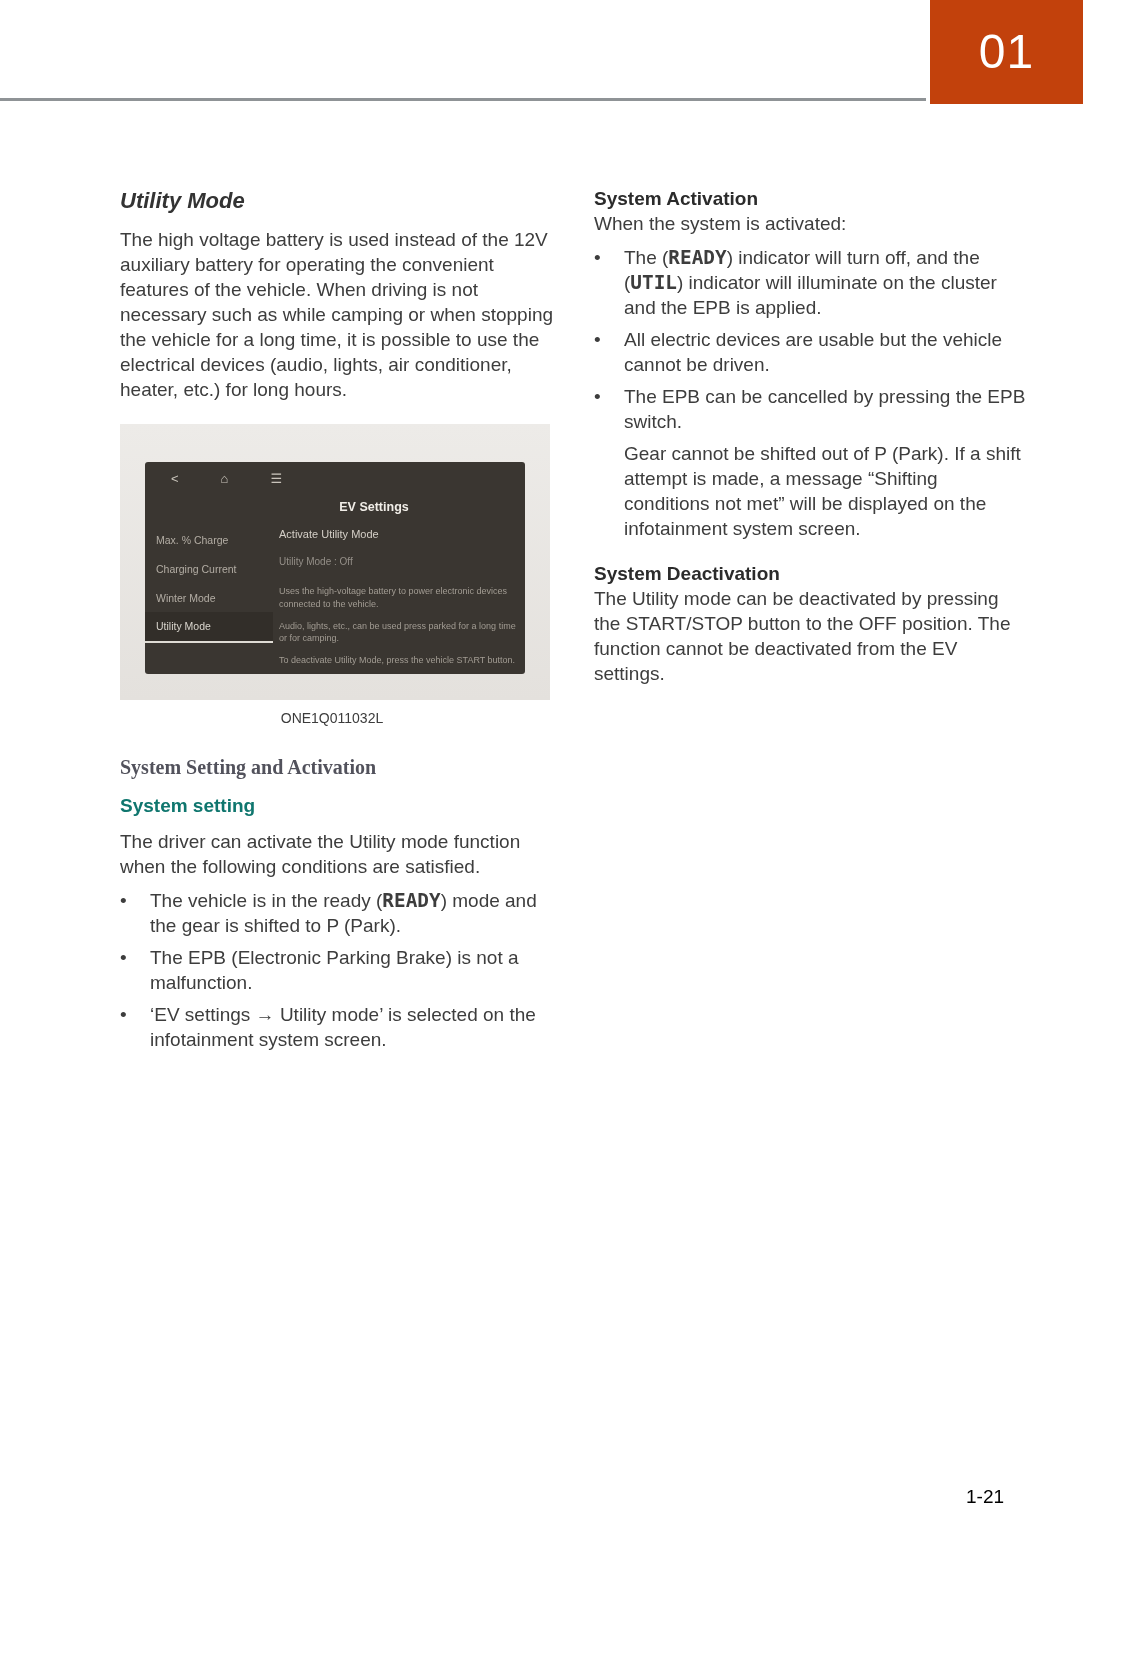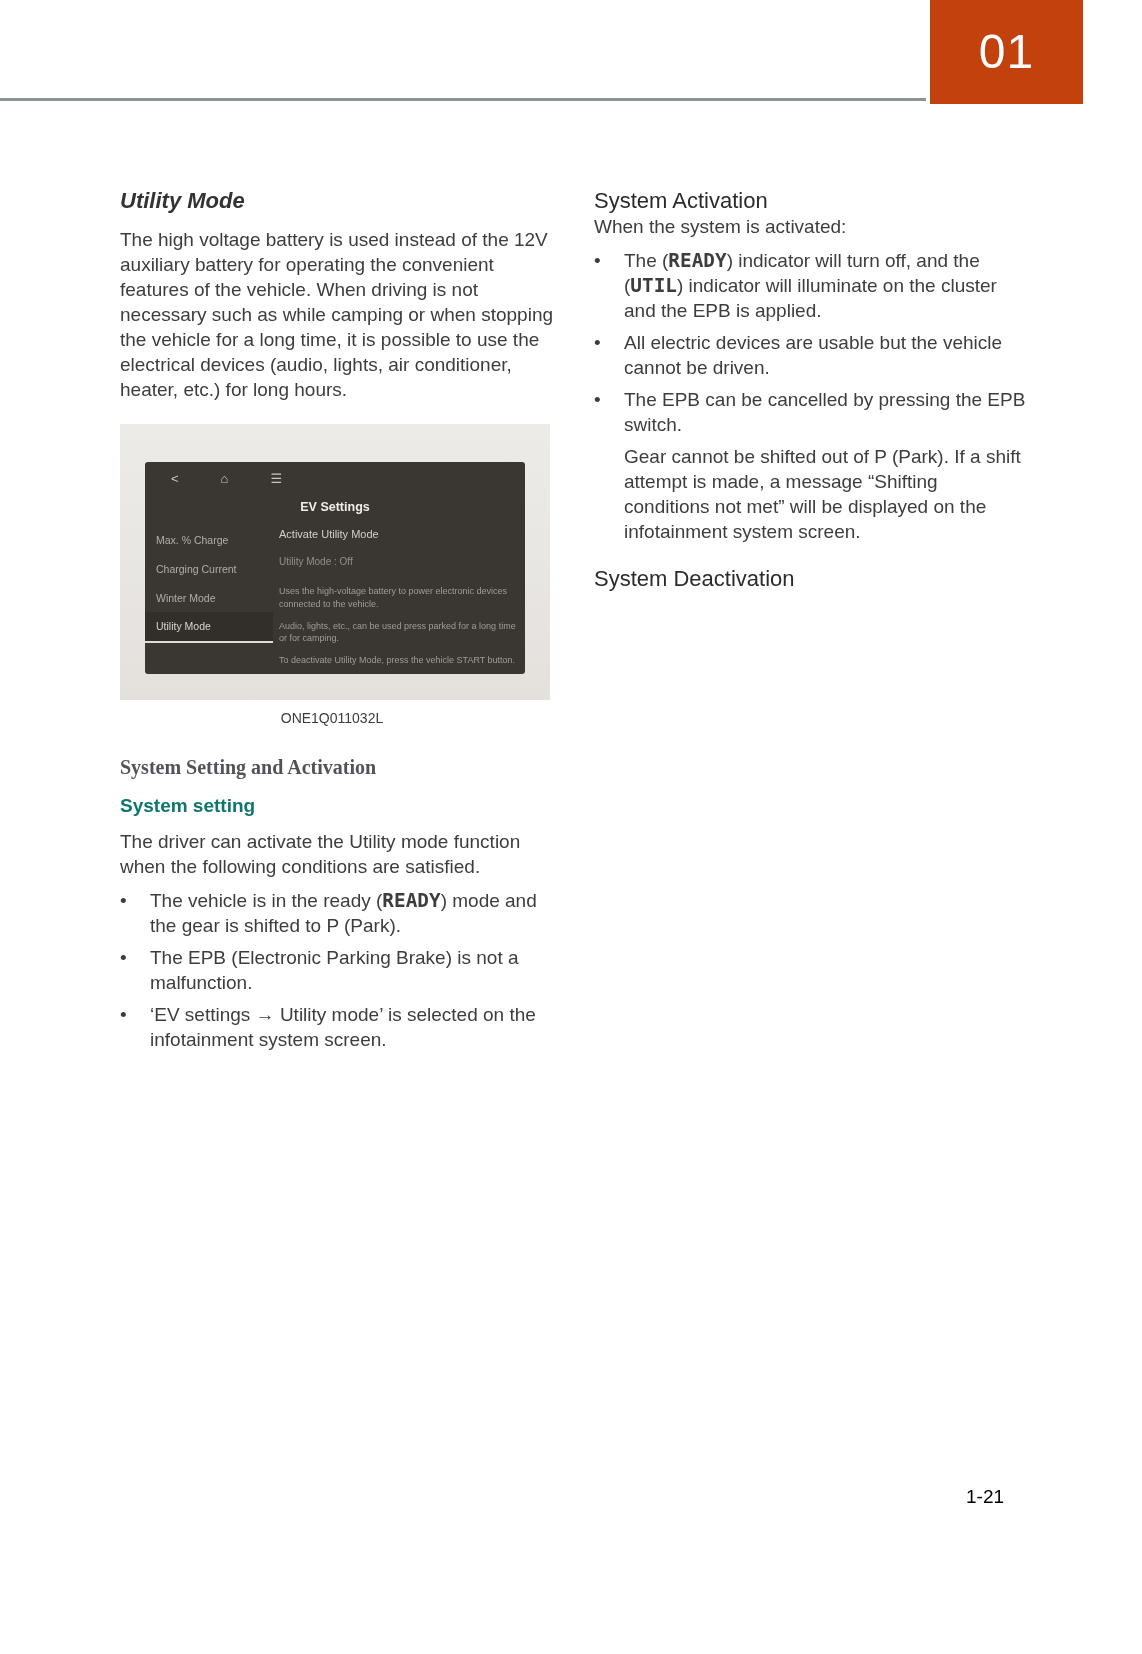--- a/index.html
+++ b/index.html
@@ -29,34 +29,34 @@
   .figure {
     margin:22px 0 0; width:430px; height:276px;
     background:linear-gradient(#edebe8, #e4e1dd);
     display:flex; justify-content:center;
   }
   .screen {
     margin-top:38px; width:380px; height:212px; background:#3a3631;
     border-radius:3px; position:relative; overflow:hidden;
   }
   .screen-topbar { position:absolute; top:10px; left:26px; display:flex; gap:42px; color:#c9c4bb; font-size:13px; line-height:1; }
-  .screen-title { position:absolute; top:33px; left:0; width:100%; text-align:center; color:#f1eee8; font-weight:bold; font-size:12.5px; }
+  .screen-title { position:absolute; top:33px; left:0; width:100%; text-align:center; color:#f1eee8; font-weight:bold; font-size:12.5px;padding-left:39px; }
   .screen-menu { position:absolute; top:64px; left:0; width:128px; }
   .screen-menu-item { padding:8px 6px 8px 11px; font-size:10.5px; color:#b3ada4; line-height:1.2; }
   .screen-menu-item.selected { background:#322e29; border-bottom:2px solid #dfdcd5; color:#d9d5cd; }
   .screen-detail { position:absolute; top:60px; left:134px; width:238px; }
   .detail-title { font-size:11px; color:#d4cfc7; margin:0 0 2px; }
   .detail-status { font-size:10px; color:#948f88; margin:0 0 11px; }
   .detail-line { margin:0 0 10px; font-size:9px; line-height:1.35; color:#a29c93; }
 
   .caption { width:424px; text-align:center; margin-top:6px; font-size:14px; color:#3c3c3c; }
 
   .serif-heading { margin:24px 0 0; font-family:"Liberation Serif", serif; font-size:20px; font-weight:bold; color:#52525c; line-height:1.2; }
   .sub-heading { margin:16px 0 11px; font-size:19px; font-weight:bold; color:#0f766e; line-height:1.2; }
-  .h-bold { margin:0; font-size:22px; font-weight:normal; color:#2b2b2b; line-height:1.2; }
+  .h-bold { margin:0; font-size:19px; font-weight:bold; color:#2b2b2b; line-height:1.2; }
 
   .bullets { margin-top:9px; }
   .bullet { display:flex; margin-bottom:7px; }
   .marker { flex:0 0 30px; width:30px; }
   .btext { flex:1; }
   .note { margin:2px 0 12px; padding-left:30px; }
 
   .ind { font-family:"DejaVu Sans Mono", monospace; font-weight:bold; font-size:1.02em; }
 
   .deact-heading { margin-top:22px; }
@@ -139,18 +139,19 @@
         <span class="btext">All electric devices are usable but the vehicle cannot be driven.</span>
       </div>
       <div class="bullet">
         <span class="marker">•</span>
         <span class="btext">The EPB can be cancelled by pressing the EPB switch.</span>
       </div>
       <p class="body note">Gear cannot be shifted out of P (Park). If a shift attempt is made, a message “Shifting conditions not met” will be displayed on the infotainment system screen.</p>
     </div>
 
     <h4 class="h-bold deact-heading">System Deactivation</h4>
+    <p class="body mt8">The Utility mode can be deactivated by pressing the START/STOP button to the OFF position. The function cannot be deactivated from the EV settings.</p>
 
   </div>
 
   <div class="page-number">1-21</div>
 
 </div>
 
 </body></html>

